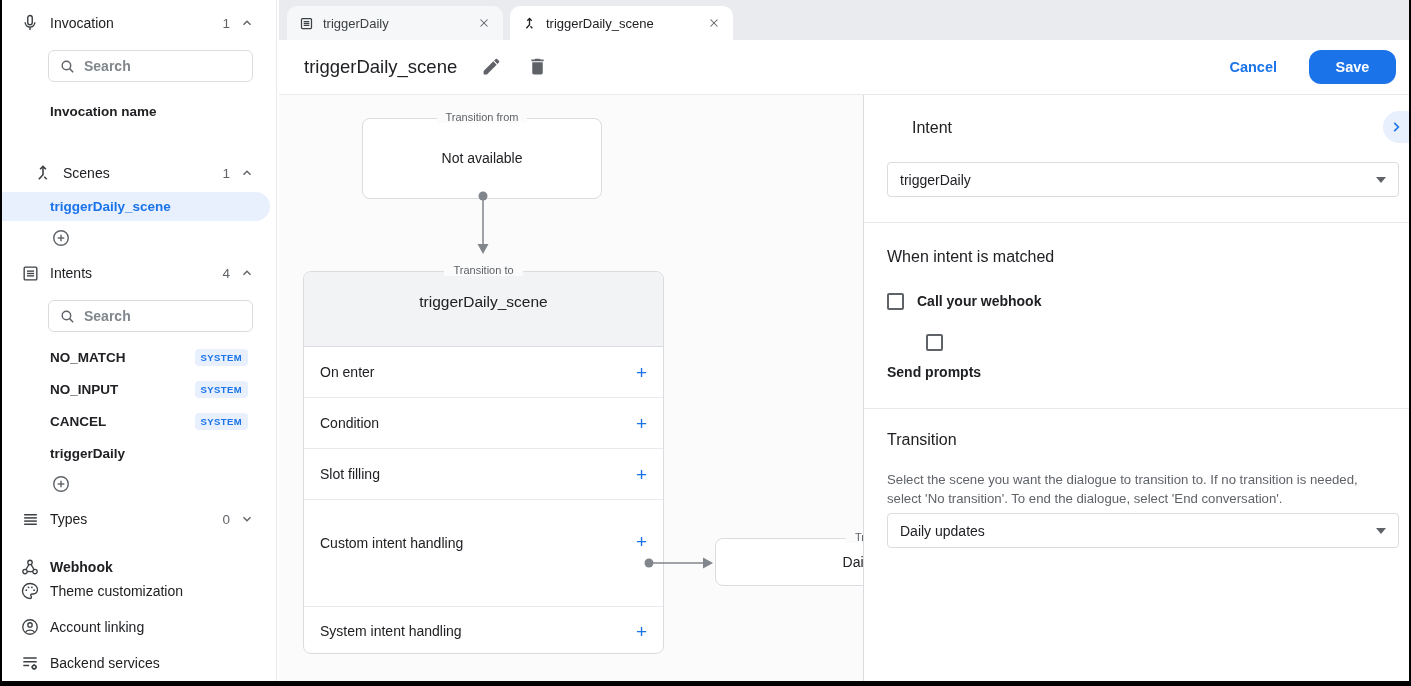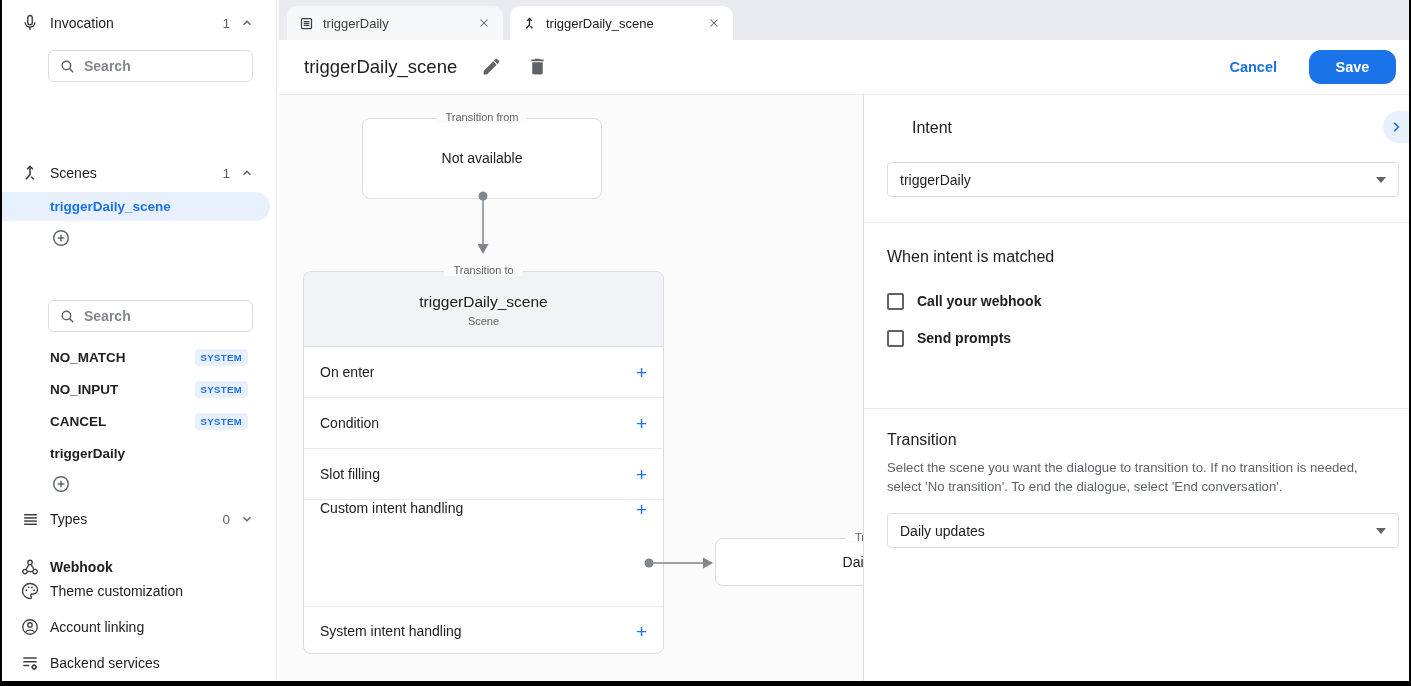--- a/index.html
+++ b/index.html
@@ -57,21 +57,21 @@
 
   .scenecard { position:absolute; left:24px; top:176px; width:361px; height:383px; background:#fff;
                border:1px solid #dadce0; border-radius:8px; }
   .schead { height:75px; background:#f1f3f4; border-radius:8px 8px 0 0; border-bottom:1px solid #dadce0; text-align:center; }
   .schead .t { padding-top:21px; font-size:15.5px; color:#202124; }
   .schead .st { padding-top:4px; font-size:11px; color:#5f6368; }
   .scrow { position:relative; border-bottom:1px solid #e8eaed; display:flex; align-items:center; padding:0 16px;
            height:51px; font-size:14px; color:#202124; }
   .scrow .plus { margin-left:auto; color:#1a73e8; font-size:19px; font-weight:400; cursor:pointer; line-height:1; }
   .scrow.custom { height:107px; align-items:flex-start; }
-  .scrow.custom .rowline { display:flex; align-items:flex-start; height:51px; width:100%; }
+  .scrow.custom .rowline { display:flex; align-items:flex-end; height:51px; width:100%; }
   .scrow.last { height:48px; border-bottom:none; }
   .handler { position:absolute; left:17px; top:42px; width:328px; height:44px; background:#e8f0fe;
              border:2px solid #1a73e8; border-radius:6px; display:flex; align-items:center; padding:0 14px;
              font-size:14px; color:#202124; cursor:pointer; }
 
   .targetcard { position:absolute; left:436px; top:443px; width:340px; height:48px; background:#fff;
                 border:1px solid #dadce0; border-radius:8px; }
   .targetcard .ttext { position:absolute; left:0; right:0; top:15px; text-align:center; font-size:14px; color:#202124; }
 
   .wires { position:absolute; inset:0; pointer-events:none; }
@@ -82,21 +82,21 @@
               border-radius:16px 0 0 16px; display:flex; align-items:center; justify-content:center; cursor:pointer; }
   .phead { position:absolute; left:23px; font-size:16px; color:#202124; }
   .pselect { position:absolute; left:23px; width:512px; height:35px; border:1px solid #dadce0; border-radius:4px;
              display:flex; align-items:center; padding:0 12px; font-size:14px; color:#202124; cursor:pointer; background:#fff; }
   .pselect .caret { margin-left:auto; width:0; height:0; border-left:5px solid transparent;
                     border-right:5px solid transparent; border-top:6px solid #5f6368; }
   .pdivider { position:absolute; left:0; right:0; border-top:1px solid #e8eaed; }
   .cbrow { position:absolute; left:23px; display:flex; align-items:center; gap:13px; height:22px; cursor:pointer; }
   .cbox { width:17px; height:17px; border:2px solid #5f6368; border-radius:2px; background:#fff; flex:0 0 auto; }
   .cblabel { font-size:14px; font-weight:700; color:#202124; }
-  .pdesc { position:absolute; left:23px; width:508px; font-size:13.2px; line-height:19px; color:#5f6368; }
+  .pdesc { position:absolute; left:23px; width:508px; font-size:13.2px; line-height:19px; color:#5f6368;margin-top:12px; }
 
   svg { display:block; }
 </style>
 </head>
 <body>
 
 <div class="app">
 
   <div class="sidebar">
 
@@ -118,22 +118,25 @@
     </div>
     <div class="search" style="top:50px;">
       <span>
         <svg width="17" height="17" viewBox="0 0 24 24" fill="none" stroke="#5f6368" stroke-width="2">
             <circle cx="10.5" cy="10.5" r="6"></circle>
             <line x1="15" y1="15" x2="20" y2="20"></line>
           </svg>
         </span>
       <input type="text" placeholder="Search" style="">
     </div>
-
-    <div class="srow" style="top:158px;">
+    <div class="srow" style="top:96px;">
+      <span class="sitem">Invocation name</span>
+      </div>
+
+    <div class="srow" style="top:158px;margin-left:13px;">
       <span class="sicon">
         <svg width="20" height="20" viewBox="0 0 24 24" fill="none" stroke="#3c4043" stroke-width="1.9">
           <polyline points="8.5,7.5 12,4 15.5,7.5"></polyline>
             <path d="M12 4.5V14l-5 5.5"></path>
             <path d="M13.5 16.5 16.5 19.5"></path>
         </svg>
         </span>
       <span class="slabel">Scenes</span>
       <span class="scount">1</span>
       <span class="schev">
@@ -146,20 +149,37 @@
       <span class="sitem">triggerDaily_scene</span>
       </div>
     <div class="addrow" style="top:228px;">
       <svg width="20" height="20" viewBox="0 0 24 24" fill="none" stroke="#5f6368" stroke-width="1.7">
         <circle cx="12" cy="12" r="8.7"></circle>
           <line x1="12" y1="8" x2="12" y2="16"></line>
           <line x1="8" y1="12" x2="16" y2="12"></line>
         </svg>
       </div>
 
+    <div class="srow" style="top:258px;">
+      <span class="sicon">
+        <svg width="19" height="19" viewBox="0 0 24 24" fill="none" stroke="#3c4043" stroke-width="1.7">
+          <rect x="4" y="4" width="16" height="16" rx="1.5"></rect>
+            <line x1="7.5" y1="9" x2="16.5" y2="9"></line>
+            <line x1="7.5" y1="12" x2="16.5" y2="12"></line>
+            <line x1="7.5" y1="15" x2="16.5" y2="15"></line>
+        </svg>
+        </span>
+      <span class="slabel">Intents</span>
+      <span class="scount">4</span>
+      <span class="schev">
+        <svg width="14" height="14" viewBox="0 0 24 24" fill="none" stroke="#5f6368" stroke-width="2.4">
+            <polyline points="6,15 12,9 18,15"></polyline>
+          </svg>
+        </span>
+    </div>
     <div class="search" style="top:300px;">
       <span>
         <svg width="17" height="17" viewBox="0 0 24 24" fill="none" stroke="#5f6368" stroke-width="2">
             <circle cx="10.5" cy="10.5" r="6"></circle>
             <line x1="15" y1="15" x2="20" y2="20"></line>
           </svg>
         </span>
       <input type="text" placeholder="Search" style="">
     </div>
     <div class="srow" style="top:342px;">
@@ -313,21 +333,20 @@
 
       <div class="fbox tfbox">
         <div class="legend"><span>Transition from</span></div>
         <div class="tftext">Not available</div>
       </div>
 
       <div class="scenecard">
         <div class="legend"><span>Transition to</span></div>
         <div class="schead">
           <div class="t">triggerDaily_scene</div>
-          <div class="st">Scene</div>
         </div>
         <div class="scrow">
           <span>On enter</span>
           <span class="plus">+</span>
           </div>
         <div class="scrow">
           <span>Condition</span>
           <span class="plus">+</span>
           </div>
         <div class="scrow">
@@ -374,21 +393,21 @@
         <span class="caret"></span>
       </div>
 
       <div class="pdivider" style="top:127px;"></div>
 
       <div class="phead" style="top:153px;">When intent is matched</div>
       <div class="cbrow" style="top:195px;">
         <span class="cbox"></span>
         <span class="cblabel">Call your webhook</span>
       </div>
-      <div class="cbrow" style="top:232px;">
+      <div class="cbrow" style="top:239px;flex-direction:column;">
         <span class="cbox"></span>
         <span class="cblabel">Send prompts</span>
       </div>
 
       <div class="pdivider" style="top:313px;"></div>
 
       <div class="phead" style="top:336px;">Transition</div>
       <div class="pdesc" style="top:363px;">Select the scene you want the dialogue to transition to. If no transition is needed, select 'No transition'. To end the dialogue, select 'End conversation'.</div>
       <div class="pselect" style="top:418px;">
         <span>Daily updates</span>

